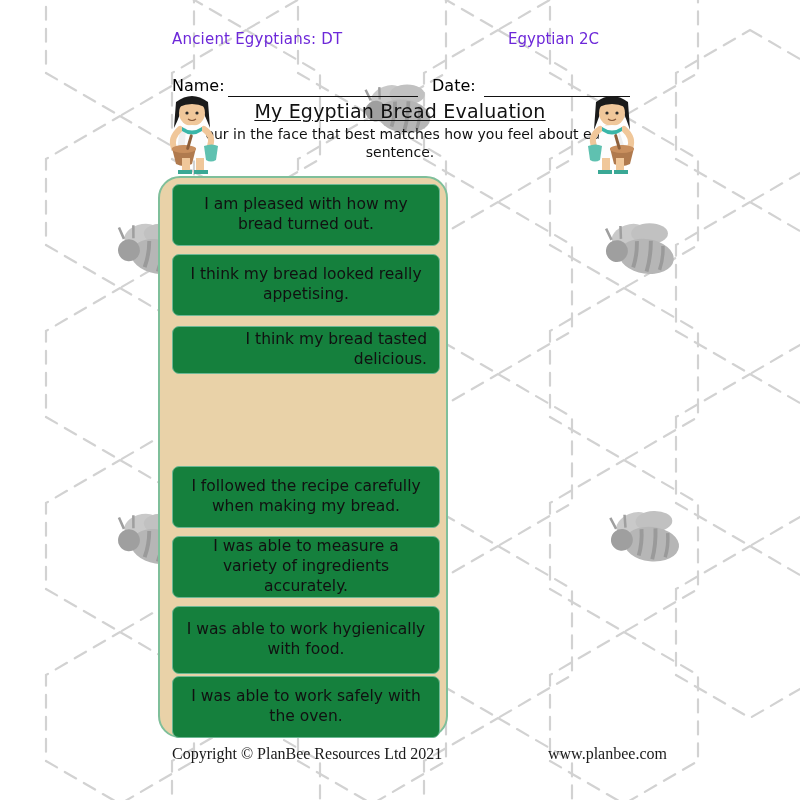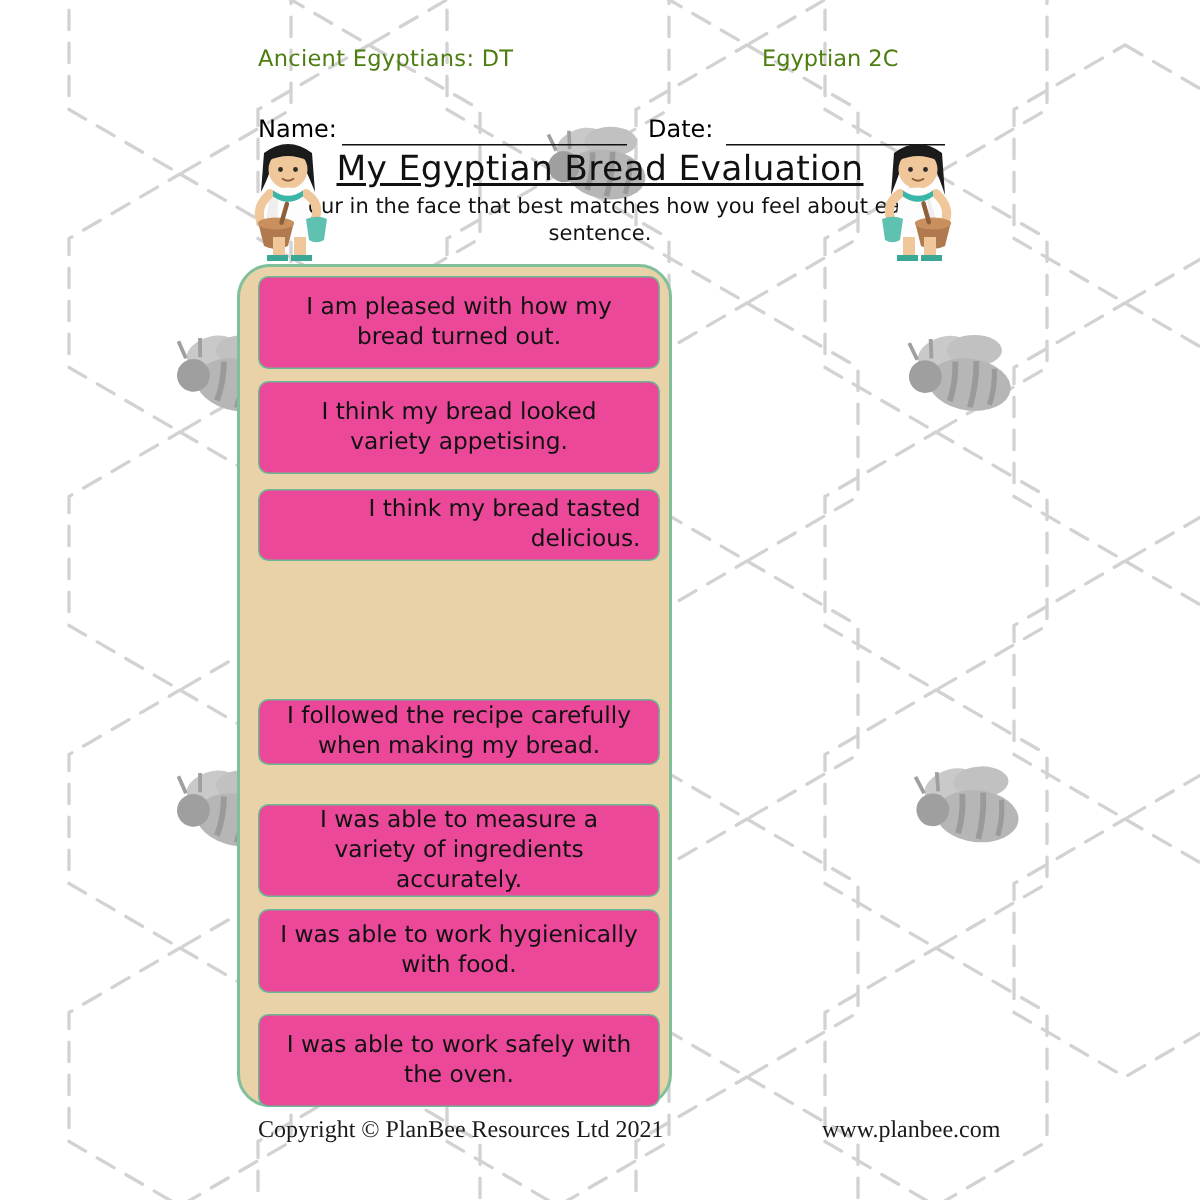--- a/index.html
+++ b/index.html
@@ -28,21 +28,21 @@
     left: 0; top: 0;
     width: 800px; height: 800px;
     z-index: 0;
   }
 
   
   .hdr {
     position: absolute;
     z-index: 3;
     font-family: "DejaVu Sans", sans-serif;
-    color: #4d7c0f;
+    color: #6d28d9;
     white-space: nowrap;
   }
   #hdr-left {
     left: 172px;
     top: 30px;
     font-size: 15px;
     letter-spacing: 0.2px;
   }
   #hdr-right {
     left: 508px;
@@ -88,21 +88,21 @@
   
   #title-block {
     position: absolute;
     left: 180px;
     top: 100px;
     width: 440px;
     text-align: center;
     z-index: 4;
   }
   #title {
-    font-size: 23px;
+    font-size: 19px;
     color: #111;
     text-decoration: underline;
     text-underline-offset: 2px;
     letter-spacing: 0.2px;
   }
   #subtitle {
     margin-top: 4px;
     font-size: 14px;
     line-height: 1.25;
     color: #111;
@@ -121,21 +121,21 @@
     box-sizing: border-box;
     z-index: 2;
   }
 
   
   .stmt {
     position: absolute;
     left: 172px;
     width: 268px;
     box-sizing: border-box;
-    background: #ec4899;
+    background: #15803d;
     border: 1.6px solid #6cb894;
     border-radius: 7px;
     z-index: 5;
     display: flex;
     align-items: center;
     justify-content: center;
     text-align: center;
     padding: 4px 12px;
     font-size: 15.5px;
     line-height: 1.28;
@@ -304,32 +304,32 @@
     <path d="M20 76 h14 v4 h-14 Z" fill="#3aa895"></path>
     <path d="M36 76 h14 v4 h-14 Z" fill="#3aa895"></path>
   </svg>
 
   <div id="panel"></div>
 
   <div class="stmt" style="top:184px;  height:62px;">
     <span>I am pleased with how my bread turned out.</span>
   </div>
   <div class="stmt" style="top:254px;  height:62px;">
-    <span>I think my bread looked variety appetising.</span>
+    <span>I think my bread looked really appetising.</span>
   </div>
   <div class="stmt" style="top:326px;  height:48px;text-align:right;">
     <span>I think my bread tasted delicious.</span>
   </div>
-  <div class="stmt" style="top:466px;  height:44px;">
+  <div class="stmt" style="top:466px;  height:62px;">
     <span>I followed the recipe carefully when making my bread.</span>
   </div>
   <div class="stmt" style="top:536px;  height:62px;">
     <span>I was able to measure a variety of ingredients accurately.</span>
   </div>
-  <div class="stmt" style="top:606px;  height:56px;">
+  <div class="stmt" style="top:606px;  height:68px;">
     <span>I was able to work hygienically with food.</span>
   </div>
   <div class="stmt" style="top:676px;  height:62px;">
     <span>I was able to work safely with the oven.</span>
   </div>
 
   <div class="footer" id="footer-left">Copyright © PlanBee Resources Ltd 2021</div>
   <div class="footer" id="footer-right">www.planbee.com</div>
 
 </div>

